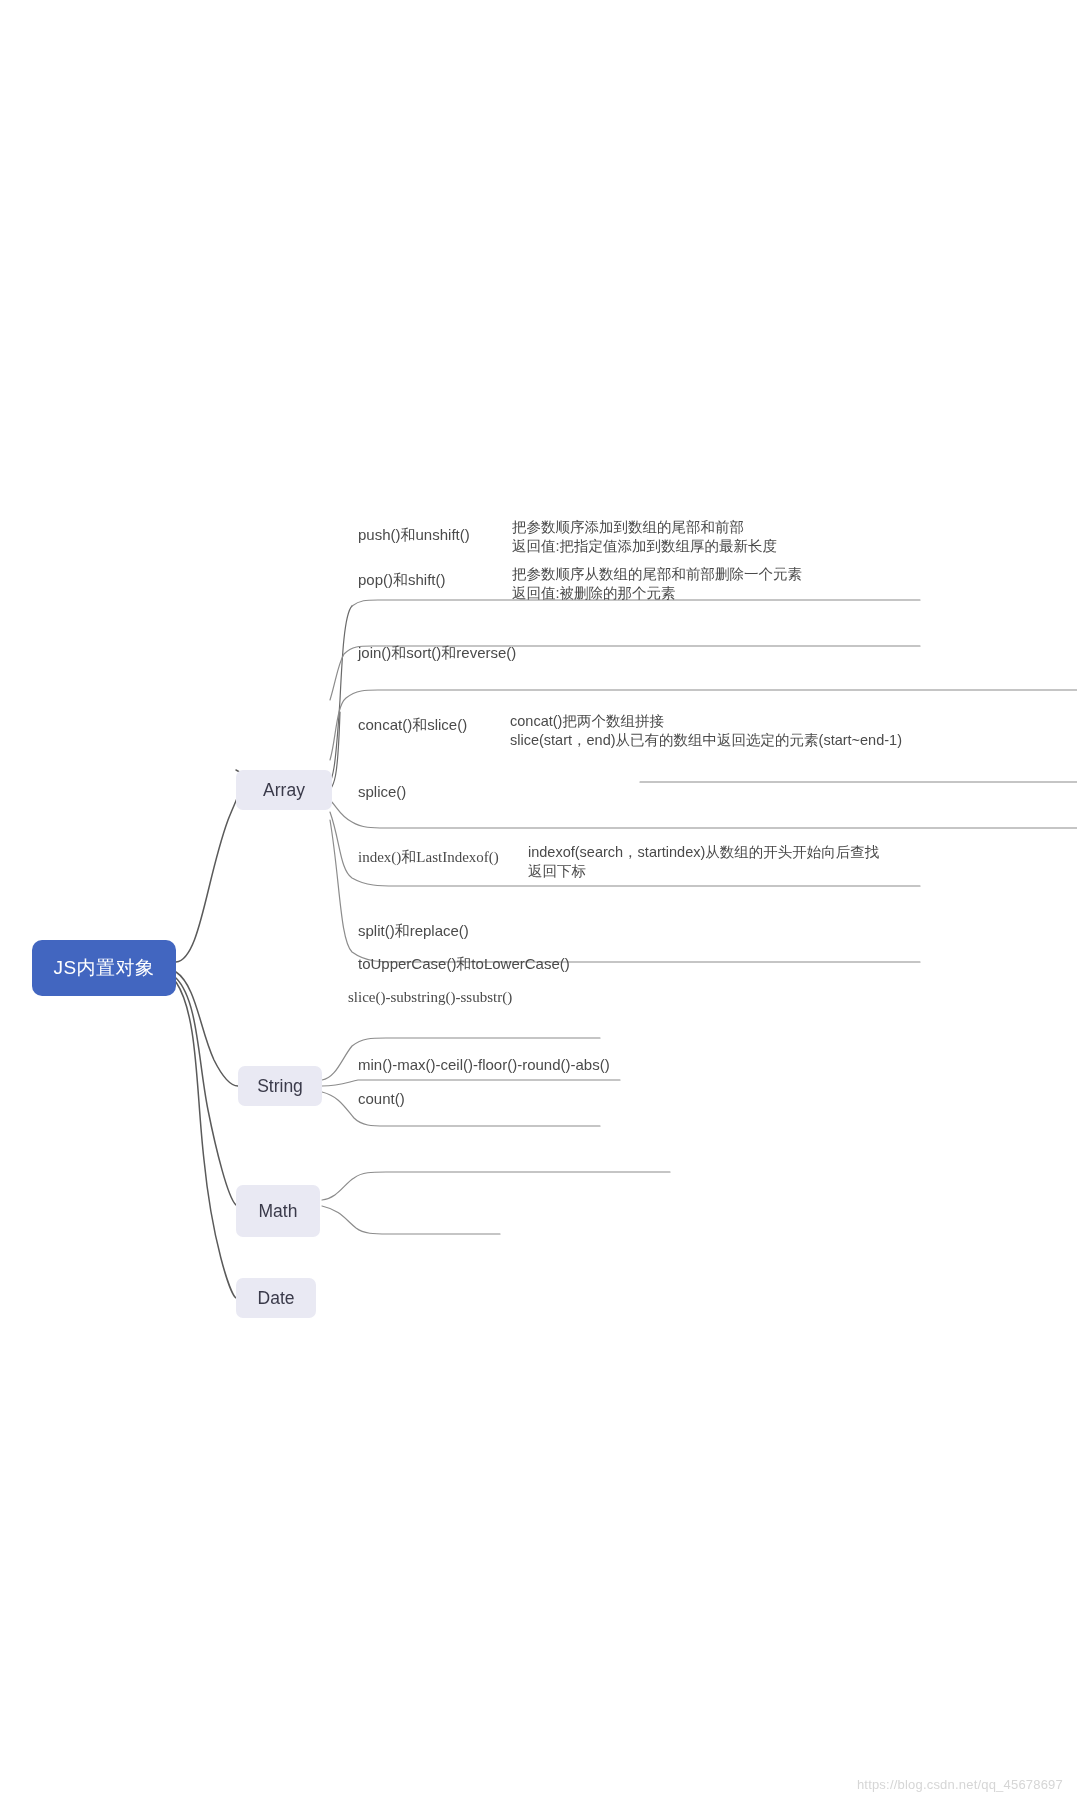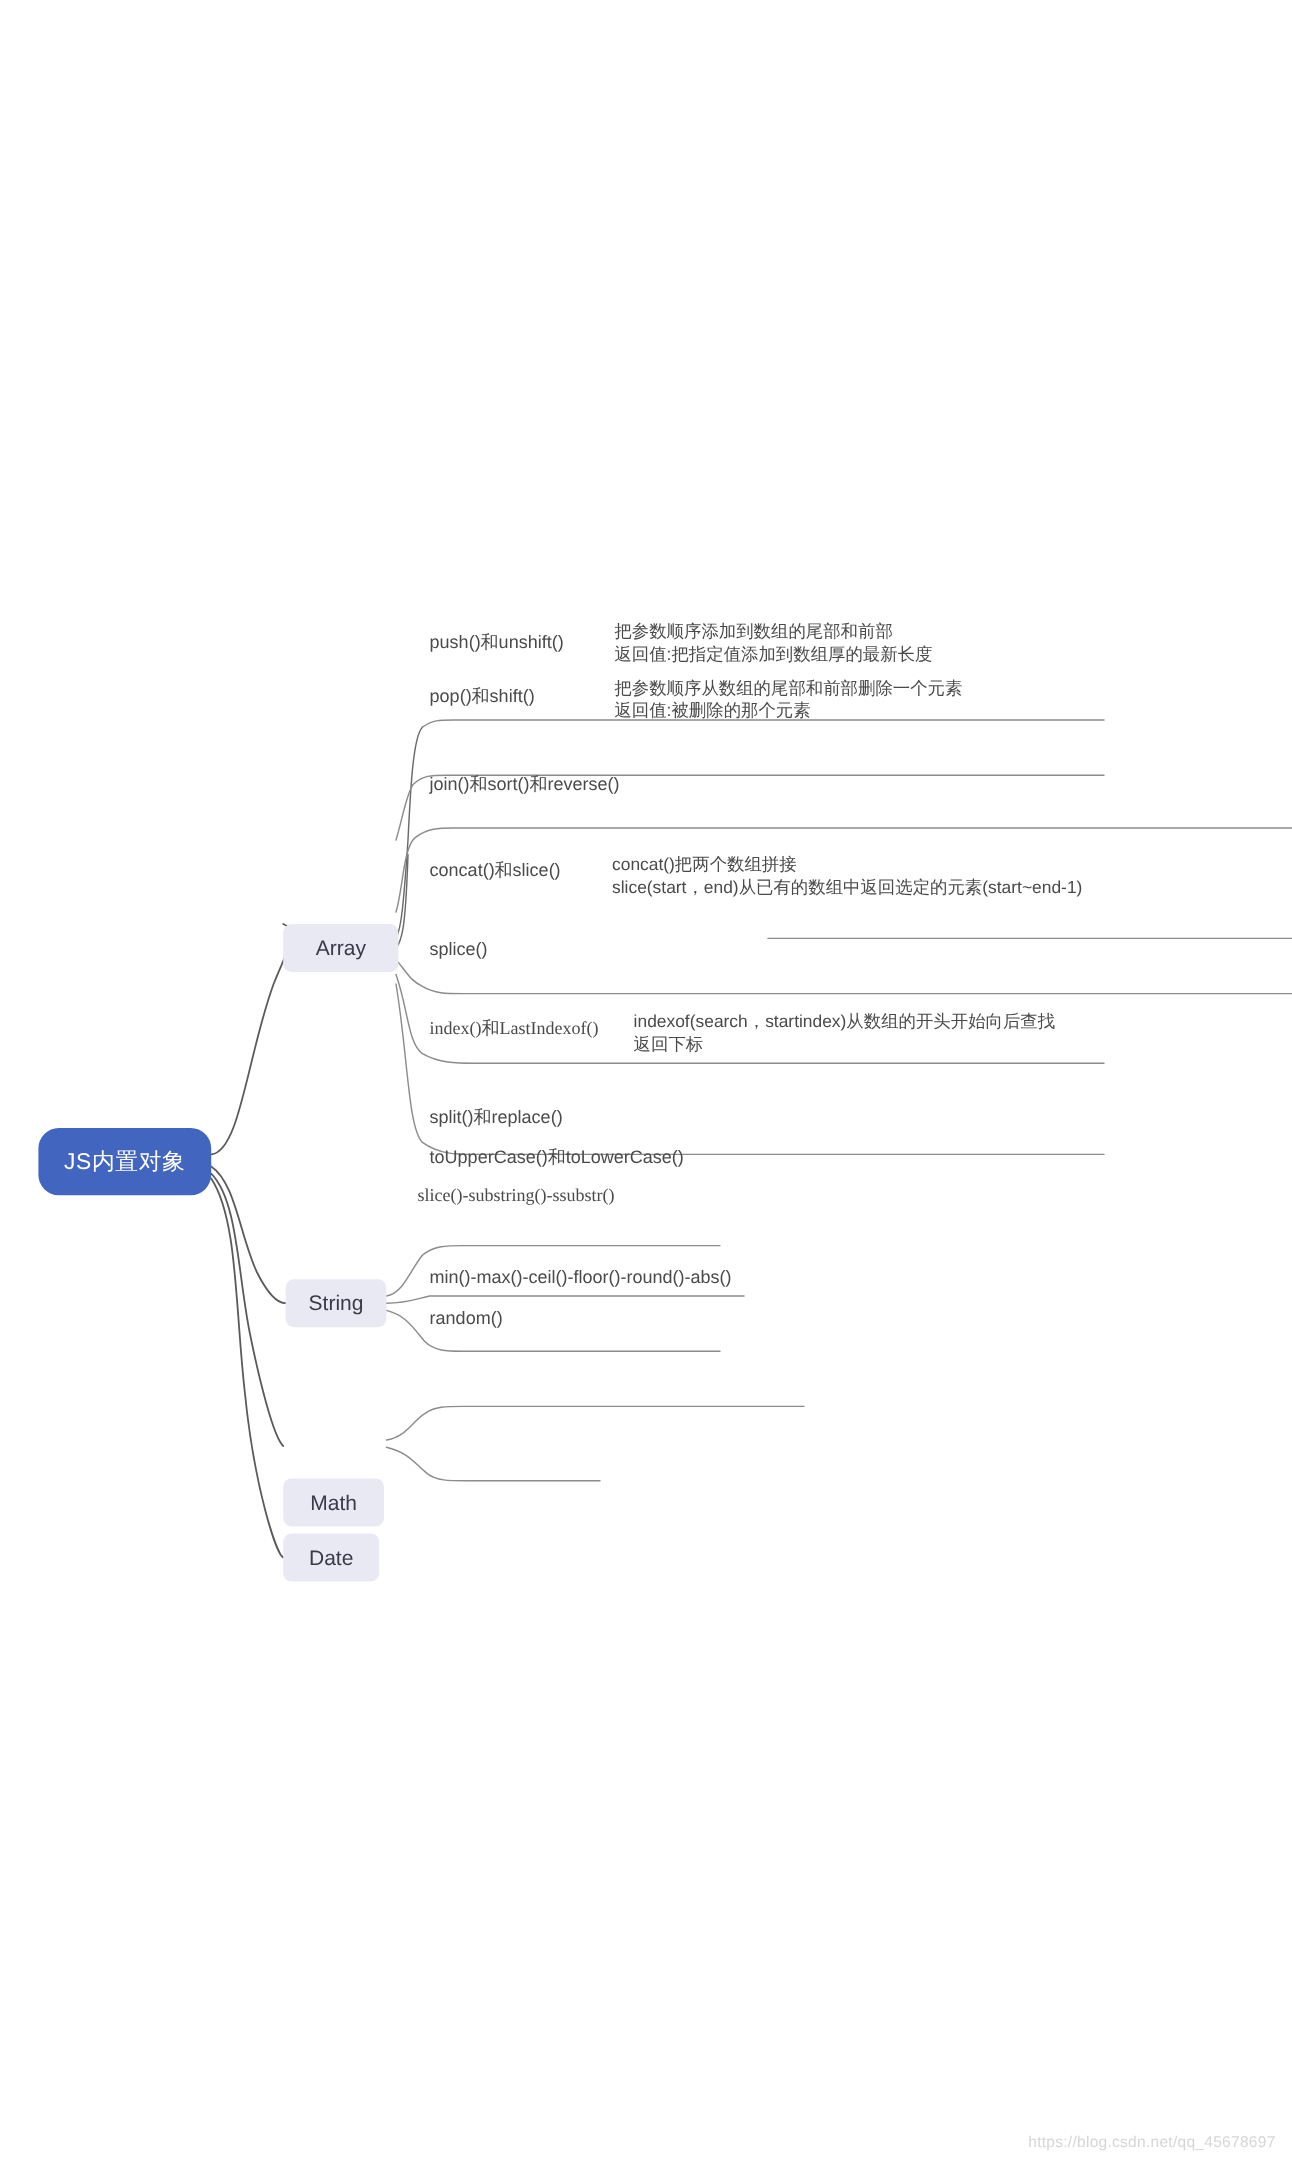--- a/index.html
+++ b/index.html
@@ -118,33 +118,33 @@
 
       <path d="M322,1080 C336,1078 342,1058 352,1046 C362,1038 372,1038 386,1038 L600,1038" stroke="#8c8c8c"></path>
       <path d="M322,1086 C340,1086 348,1082 358,1080 L620,1080" stroke="#8c8c8c"></path>
       <path d="M322,1092 C338,1096 344,1106 354,1118 C362,1126 372,1126 386,1126 L600,1126" stroke="#8c8c8c"></path>
 
       <path d="M322,1200 C338,1198 344,1184 354,1178 C362,1172 372,1172 386,1172 L670,1172" stroke="#8c8c8c"></path>
       <path d="M322,1206 C340,1210 346,1220 356,1228 C364,1234 374,1234 388,1234 L500,1234" stroke="#8c8c8c"></path>
     </g>
   </svg>
 
-  <div class="node root-node" style="left:32px; top:940px; width:144px; height:56px;border-radius:17px;">
+  <div class="node root-node" style="left:32px; top:940px; width:144px; height:56px;">
     <span>JS内置对象</span>
   </div>
 
   <div class="node branch-node" style="left:236px; top:770px; width:96px; height:40px;">
     <span>Array</span>
   </div>
 
   <div class="node branch-node" style="left:238px; top:1066px; width:84px; height:40px;">
     <span>String</span>
   </div>
 
-  <div class="node branch-node" style="left:236px; top:1185px; width:84px; height:40px;margin-top:47px;">
+  <div class="node branch-node" style="left:236px; top:1185px; width:84px; height:52px;">
     <span>Math</span>
   </div>
 
   <div class="node branch-node" style="left:236px; top:1278px; width:80px; height:40px;">
     <span>Date</span>
   </div>
 
   <div class="leaf-label" style="left:358px; top:526px;">push()和unshift()</div>
   <div class="desc" style="left:512px; top:518px;">把参数顺序添加到数组的尾部和前部
 返回值:把指定值添加到数组厚的最新长度</div>
@@ -163,16 +163,16 @@
 
   <div class="leaf-label" style="left:358px; top:848px;font-family:Liberation Serif, serif;">index()和LastIndexof()</div>
   <div class="desc" style="left:528px; top:843px;">indexof(search，startindex)从数组的开头开始向后查找
 返回下标</div>
 
   <div class="leaf-label" style="left:358px; top:922px;">split()和replace()</div>
   <div class="leaf-label" style="left:358px; top:955px;text-align:center;">toUpperCase()和toLowerCase()</div>
   <div class="leaf-label" style="left:348px; top:989px;font-family:Liberation Serif, serif;">slice()-substring()-ssubstr()</div>
 
   <div class="leaf-label" style="left:358px; top:1056px;">min()-max()-ceil()-floor()-round()-abs()</div>
-  <div class="leaf-label" style="left:358px; top:1090px;">random()</div>
+  <div class="leaf-label" style="left:358px; top:1090px;">count()</div>
 
   <div class="watermark">https://blog.csdn.net/qq_45678697</div>
 </div>
 
 </body></html>

